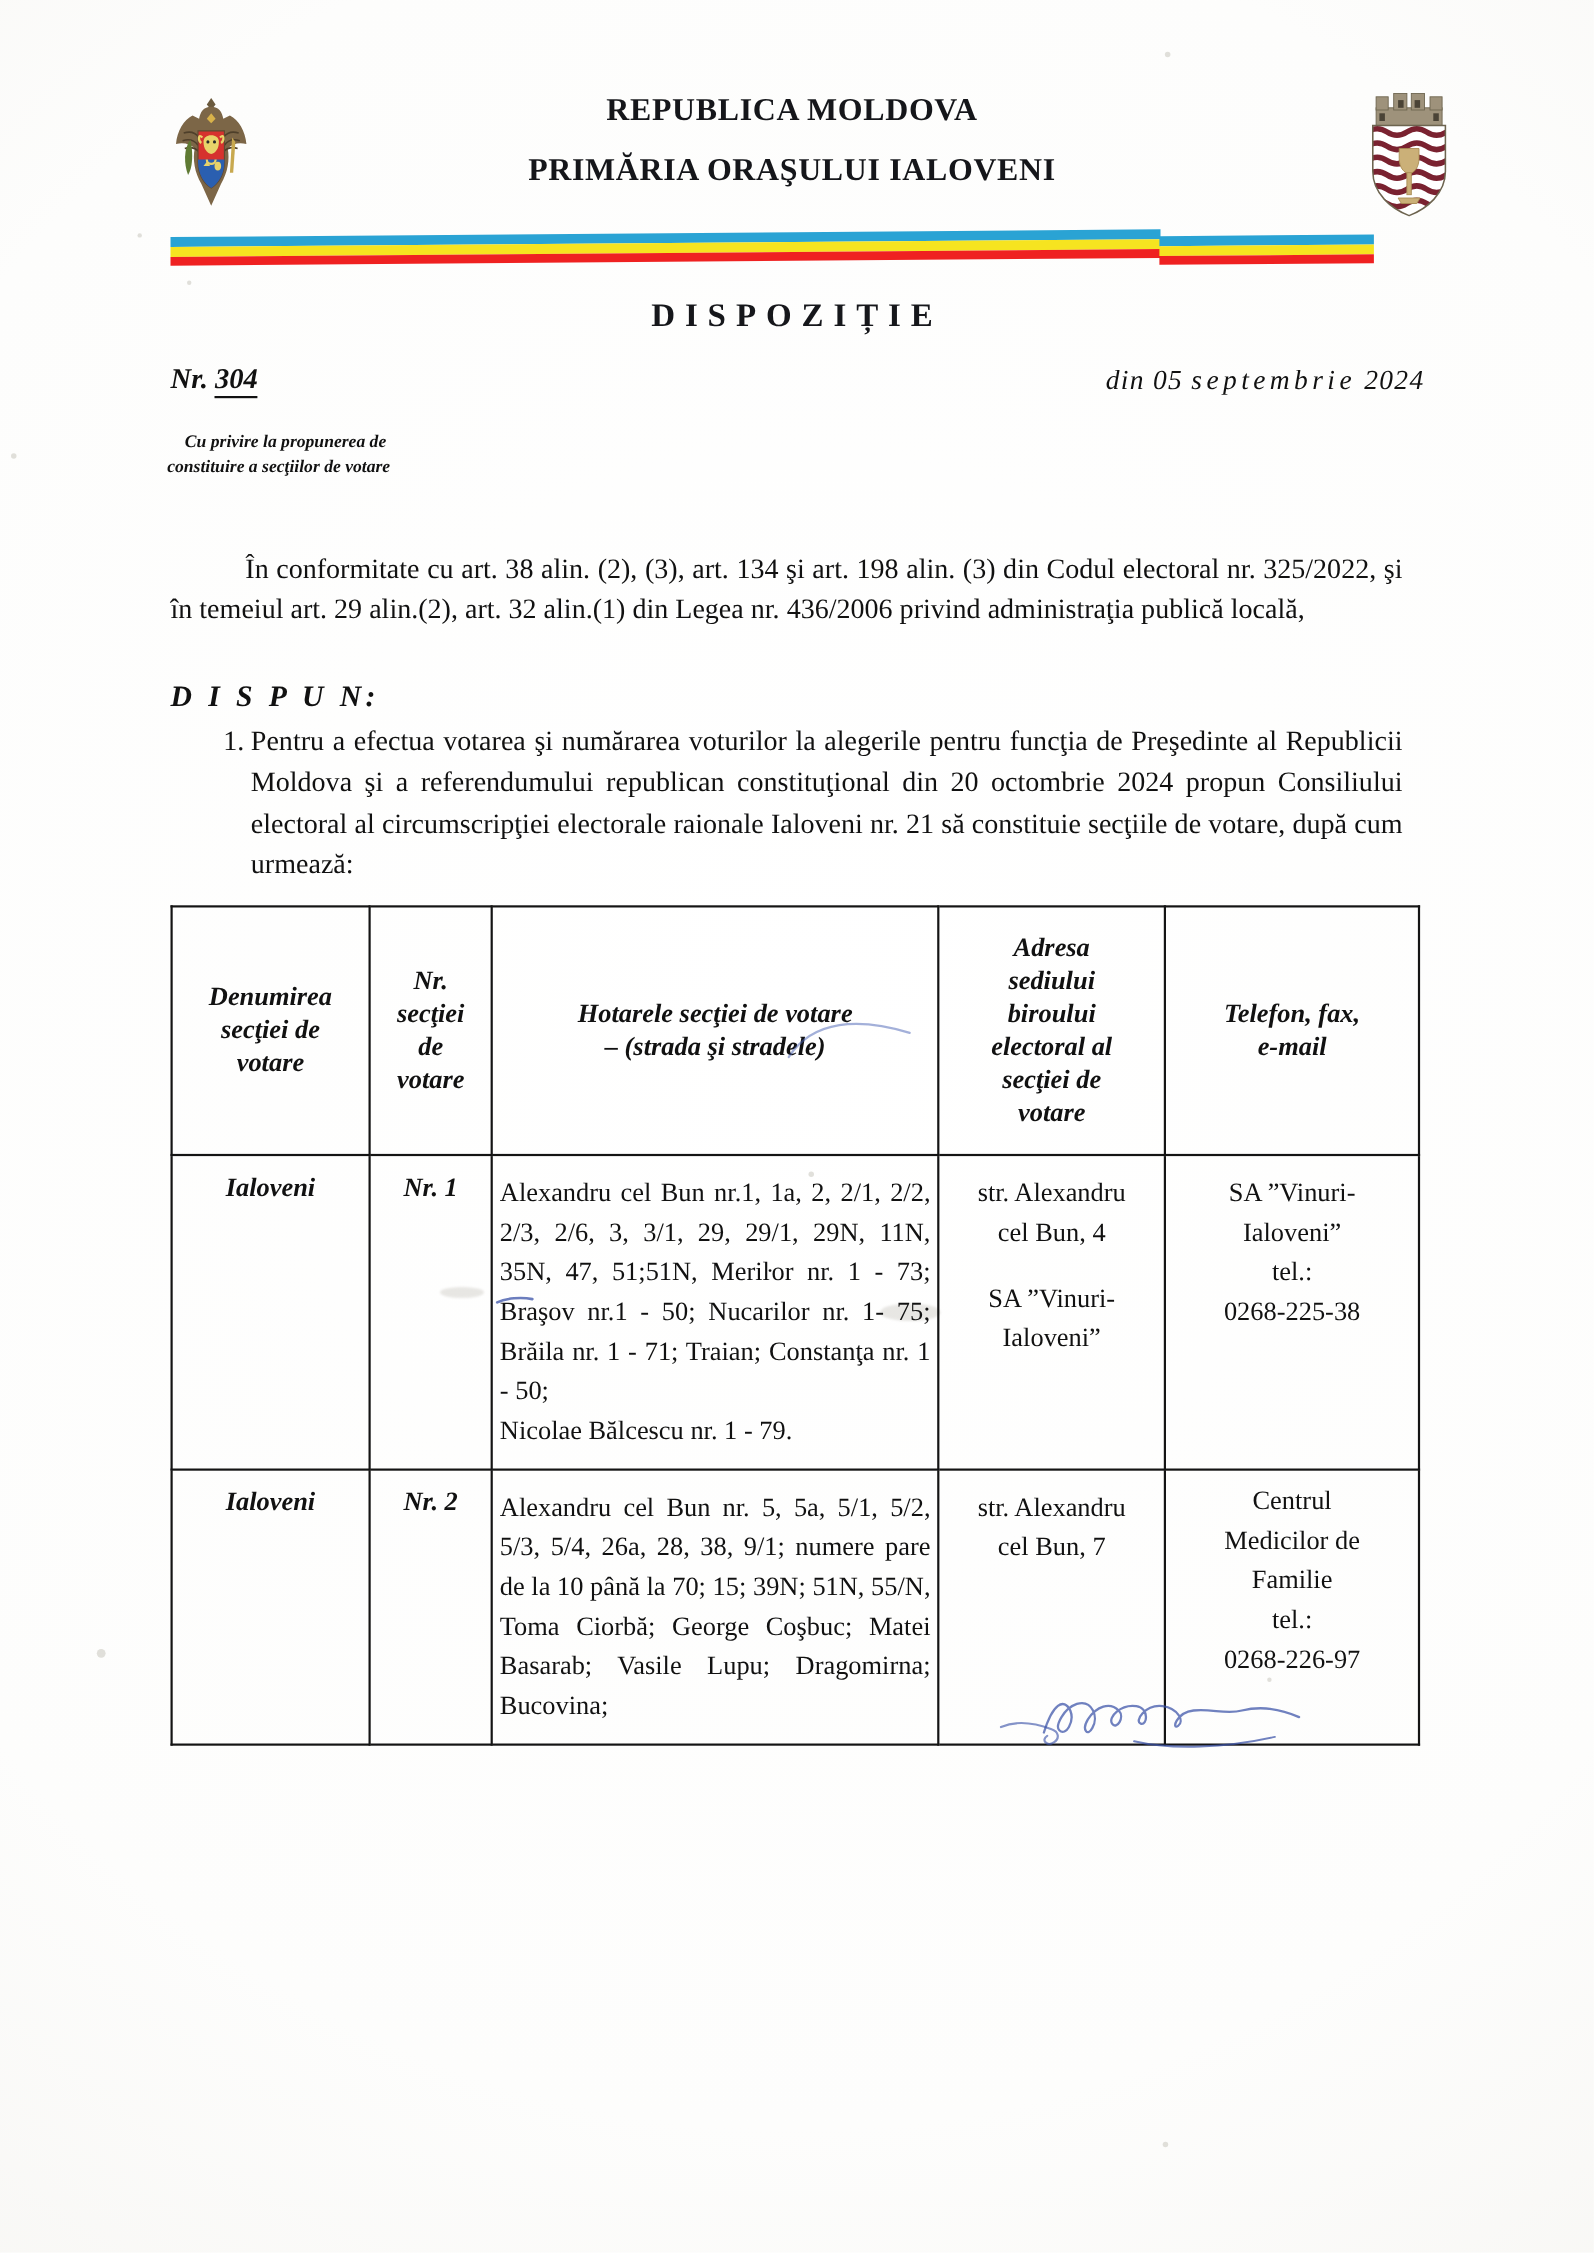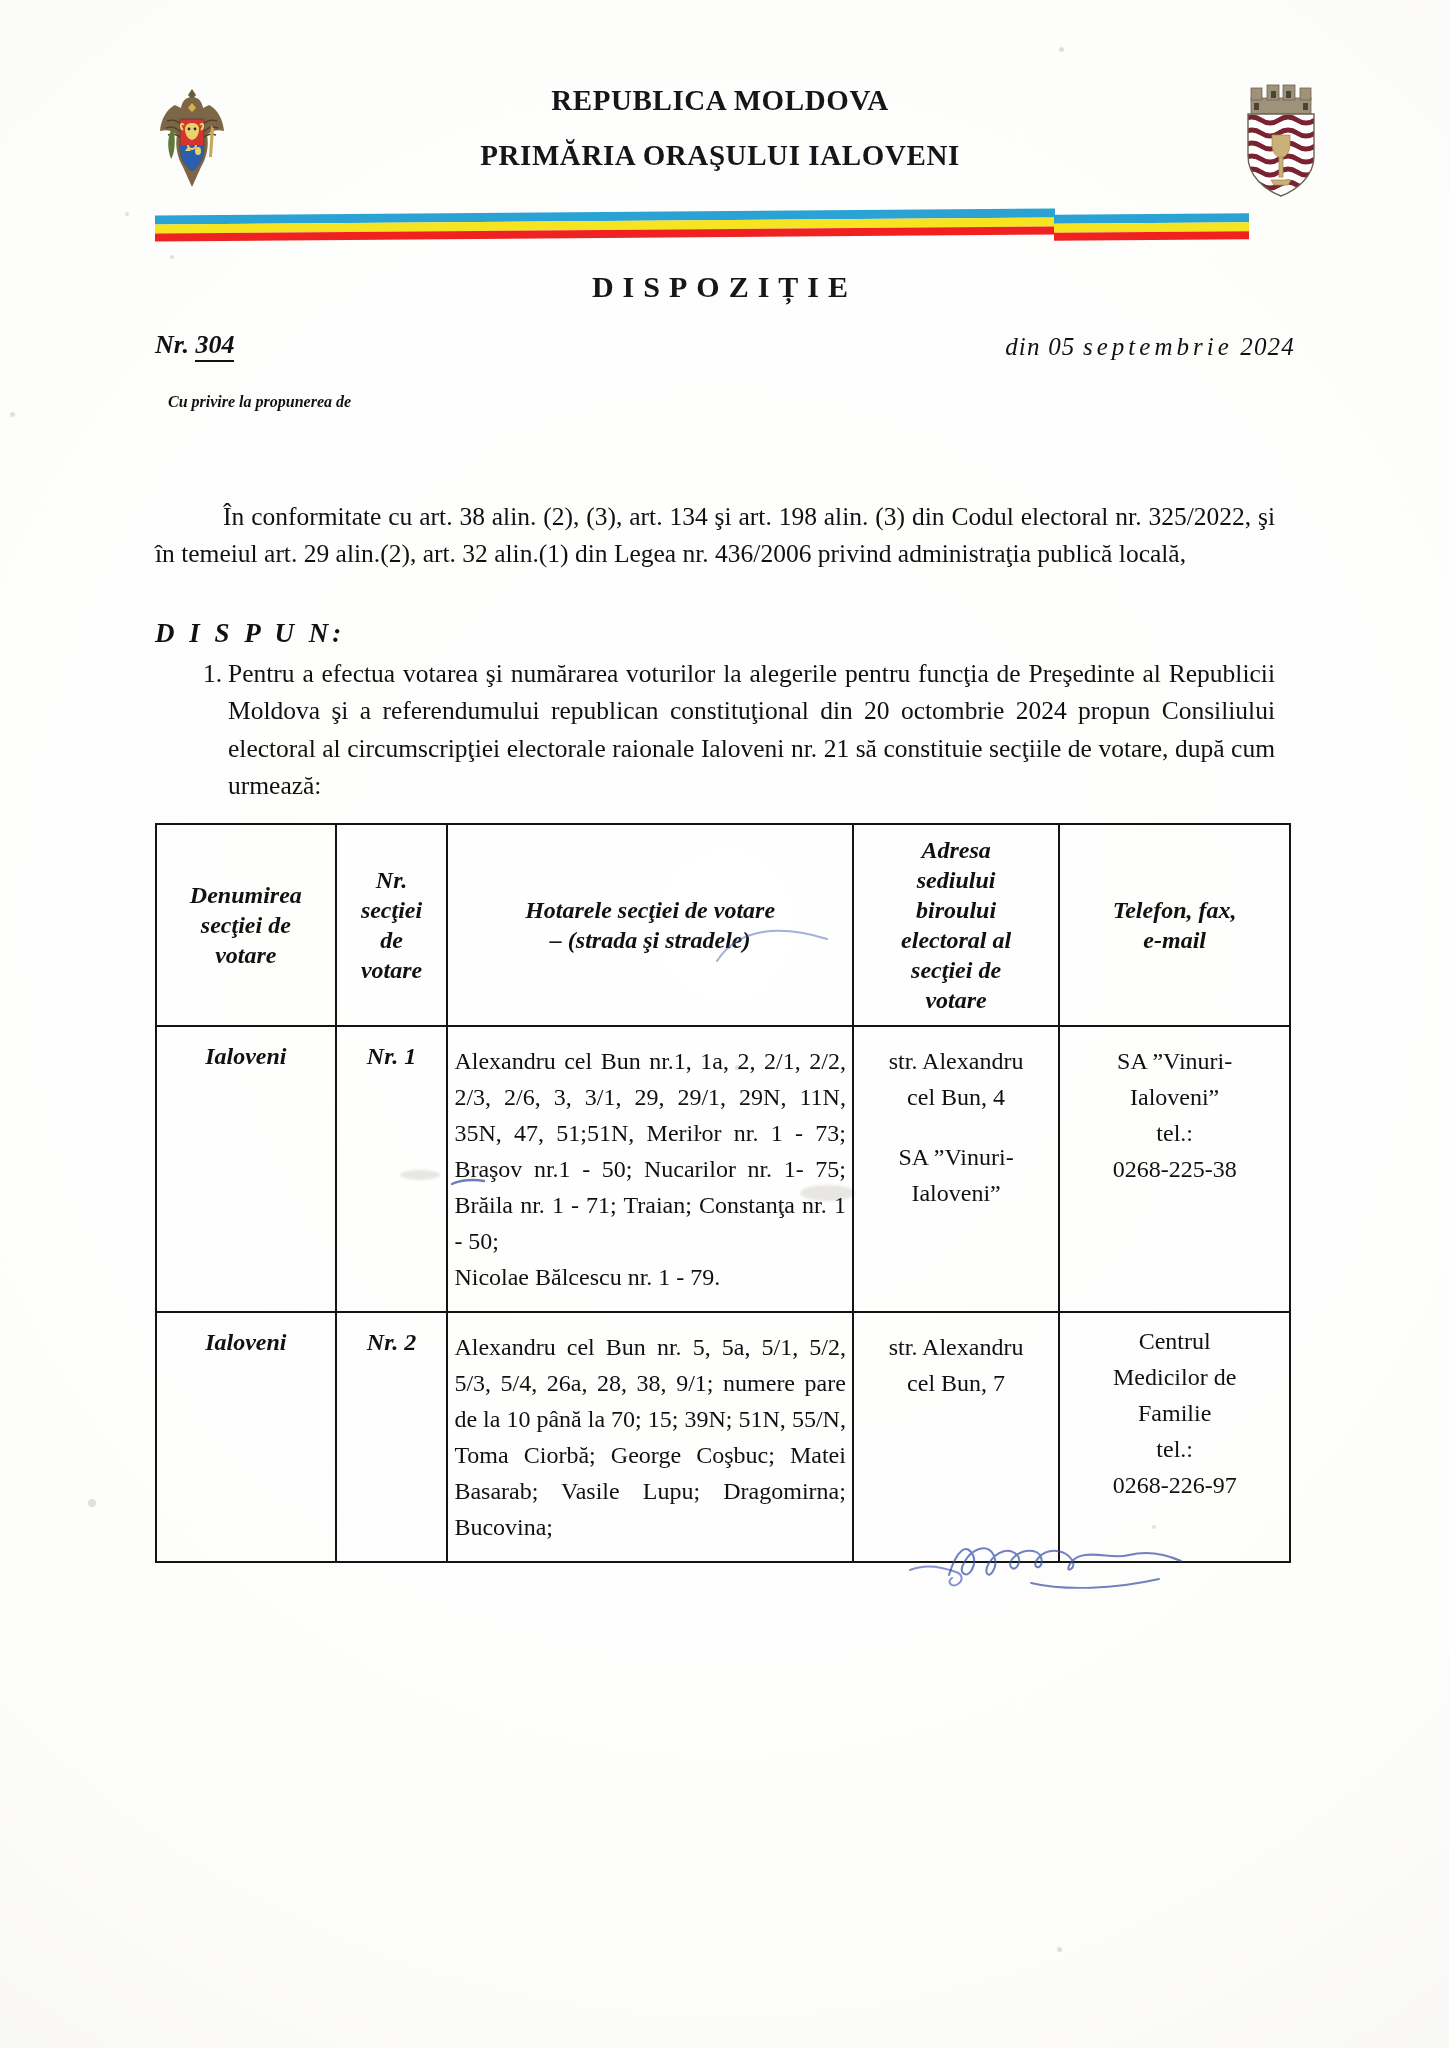--- a/index.html
+++ b/index.html
@@ -81,21 +81,21 @@
     position:absolute;left:155px;top:823px;width:1136px;
     border-collapse:collapse;table-layout:fixed;
   }
   table.vt td,table.vt th{
     border:2px solid #141414;
     vertical-align:top;
     padding:16px 6px;
   }
   table.vt thead th{
     font-style:italic;font-weight:bold;font-size:24px;line-height:1.25;
-    text-align:center;vertical-align:middle;padding:10px 4px;
+    text-align:center;vertical-align:middle;padding:22px 4px;
   }
   col.c1{width:148px;}
   col.c2{width:92px;}
   col.c3{width:334px;}
   col.c4{width:170px;}
   col.c5{width:190px;}
 
   td.den{font-style:italic;font-weight:bold;font-size:24px;text-align:center;padding-top:10px;}
   td.nrs{font-style:italic;font-weight:bold;font-size:24px;text-align:center;padding-top:10px;}
   td.hot{font-size:24px;line-height:1.5;text-align:justify;padding:8px 8px 8px 8px;}
@@ -224,20 +224,21 @@
     </span>
     <span class="dateline">
       <span>din 05</span>
       <span class="mon">septembrie</span>
       <span>2024</span>
     </span>
   </div>
 
   <div class="subject">
     <span class="s1">Cu privire la propunerea de</span>
+    <span class="s2">constituire a secţiilor de votare</span>
   </div>
 
   <div class="para"><span class="ind"></span><span>În conformitate cu art. 38 alin. (2), (3), art. 134 şi art. 198 alin. (3) din Codul electoral nr. 325/2022, şi în temeiul art. 29 alin.(2), art. 32 alin.(1) din Legea nr. 436/2006 privind administraţia publică locală,</span></div>
 
   <div class="dispun">D I S P U N:</div>
 
   <div class="item1">
     <span class="num">1.</span>
     <span class="txt">Pentru a efectua votarea şi numărarea voturilor la alegerile pentru funcţia de Preşedinte al Republicii Moldova şi a referendumului republican constituţional din 20 octombrie 2024 propun Consiliului electoral al circumscripţiei electorale raionale Ialoveni nr. 21 să constituie secţiile de votare, după cum urmează:</span>
   </div>

